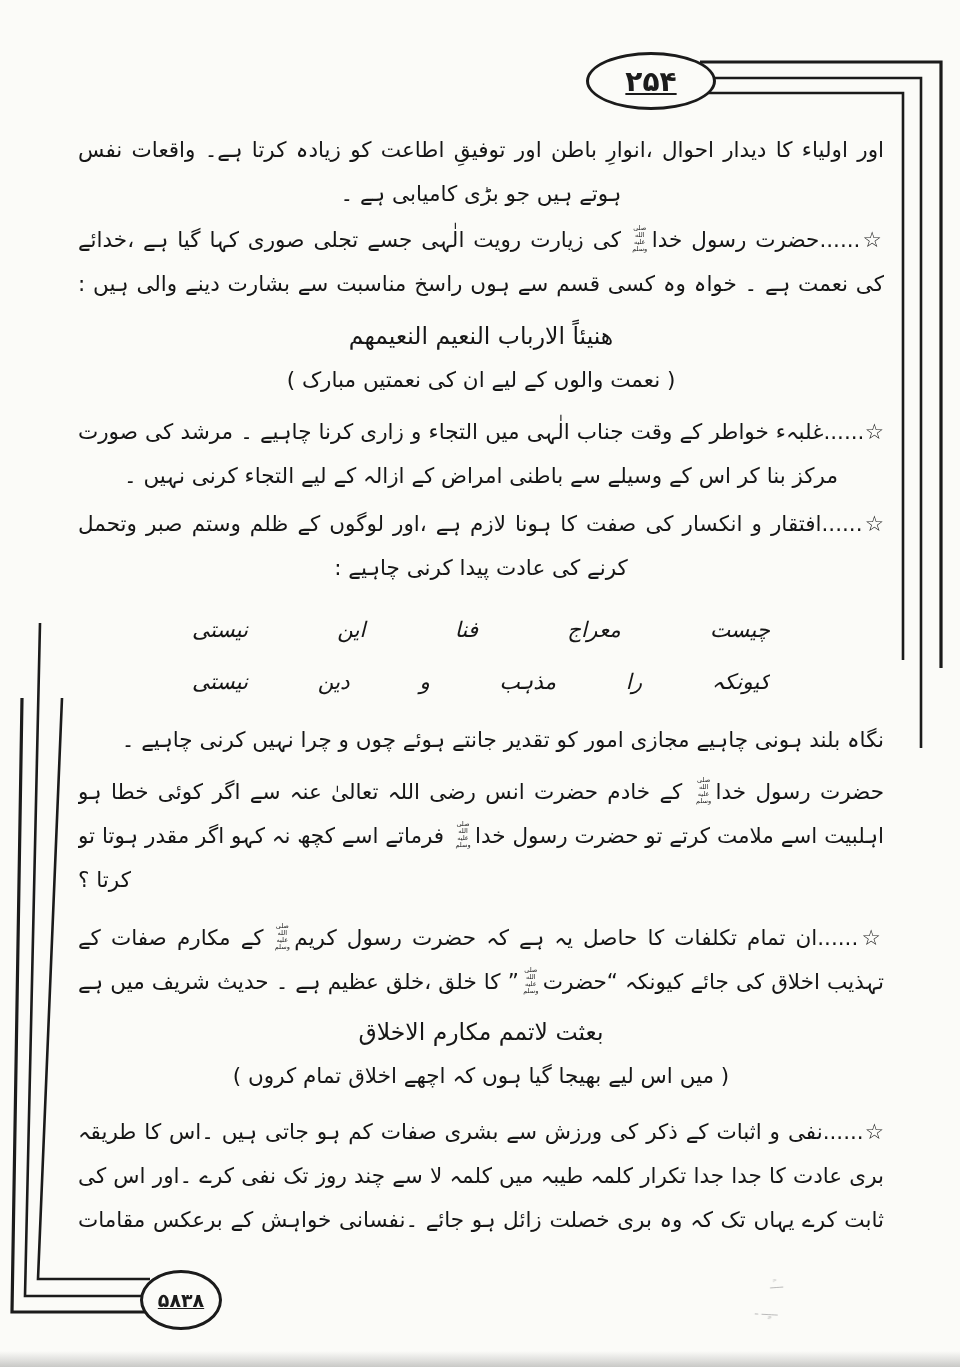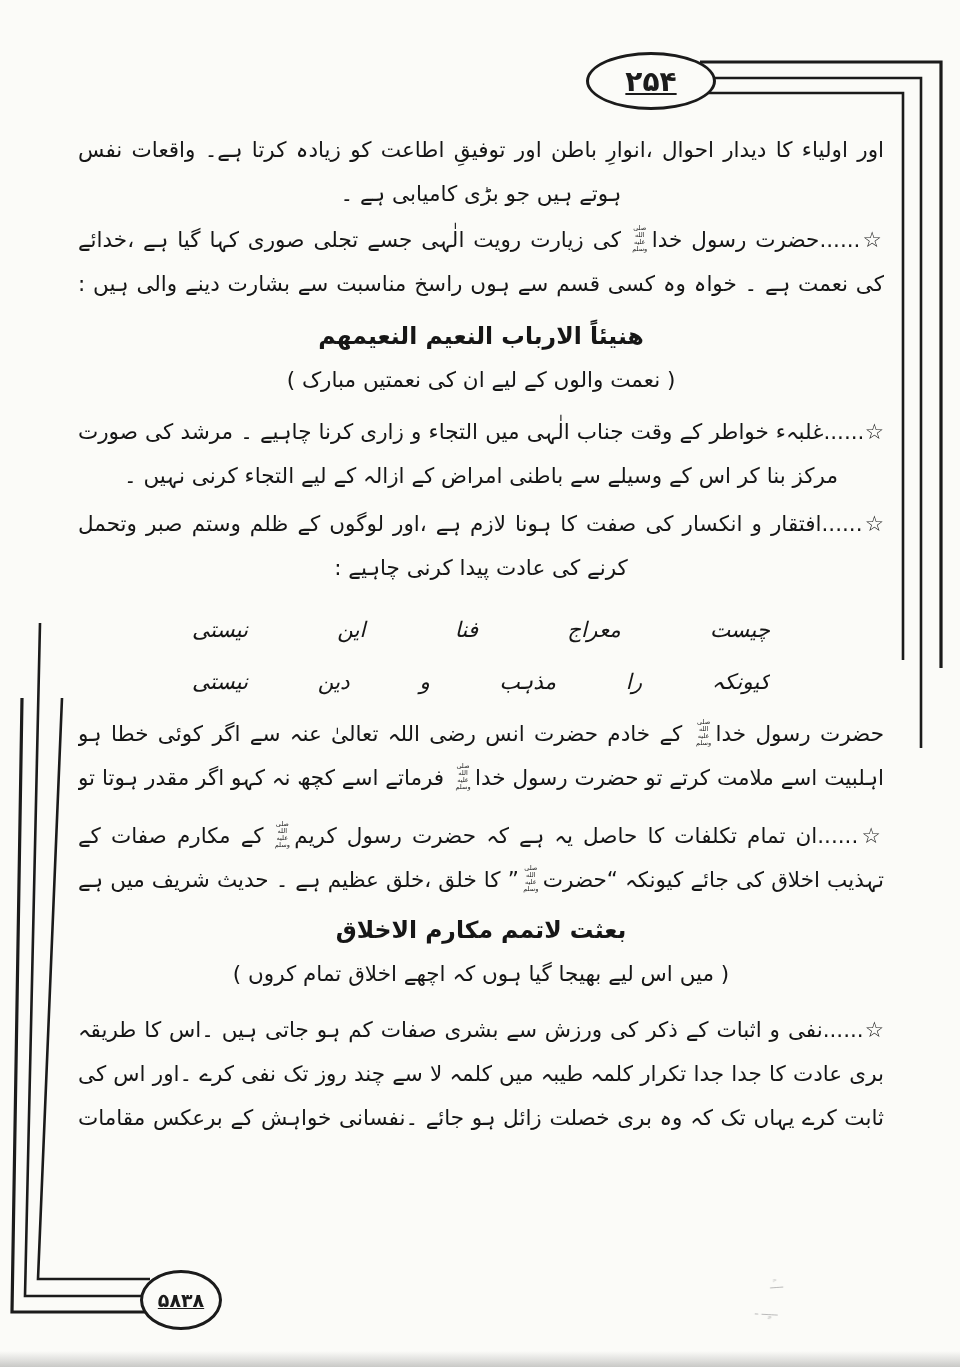--- a/index.html
+++ b/index.html
@@ -22,21 +22,21 @@
   
   .text-block{
     position:absolute;top:128px;left:78px;width:806px;
     direction:rtl;font-size:21.5px;
   }
   .line{height:44px;line-height:44px;max-height:44px;overflow:hidden;}
   .justify{text-align:justify;text-align-last:justify;}
   .center{text-align:center;}
   .left{text-align:left;}
   .right{text-align:right;}
-  .heading{text-align:center;font-weight:bold;font-size:23.5px;letter-spacing:1px;}
+  .heading{text-align:center;font-weight:normal;font-size:23.5px;letter-spacing:1px;}
   .couplet{display:flex;justify-content:space-between;width:578px;margin-left:auto;margin-right:auto;}
   .couplet span{display:inline-block;font-style:italic;}
   .saw{
     display:inline-block;width:20px;font-size:6.5px;line-height:1.1;
     vertical-align:-4px;text-align:center;white-space:normal;
     text-align-last:center;margin:0 2px;color:#222;
   }
   
   .scan-edge{
     position:absolute;left:0;right:0;bottom:0;height:16px;
@@ -88,22 +88,24 @@
         <span>نیستی</span>
       </div>
       <div class="line couplet" style="margin-top: 8px;">
         <span>کیونکہ</span>
         <span>را</span>
         <span>مذہب</span>
         <span>و</span>
         <span>دین</span>
         <span>نیستی</span>
       </div>
+      <div class="line right" style="margin-top: 14px;"><span>نگاہ بلند ہونی چاہیے مجازی امور کو تقدیر جانتے ہوئے چوں و چرا نہیں کرنی چاہیے ۔</span></div>
       <div class="line justify" style="margin-top: 8px;"><span>حضرت رسول خدا</span><span class="saw">صلى الله عليه وسلم</span><span> کے خادم حضرت انس رضی اللہ تعالیٰ عنہ سے اگر کوئی خطا ہو جاتی اور</span></div>
       <div class="line justify"><span>اہلبیت اسے ملامت کرتے تو حضرت رسول خدا</span><span class="saw">صلى الله عليه وسلم</span><span> فرماتے اسے کچھ نہ کہو اگر مقدر ہوتا تو کیا وہ ایسا</span></div>
+      <div class="line left"><span>کرتا ؟</span></div>
       <div class="line justify" style="margin-top: 14px;"><span>☆......ان تمام تکلفات کا حاصل یہ ہے کہ حضرت رسول کریم</span><span class="saw">صلى الله عليه وسلم</span><span> کے مکارم صفات کے مطابق</span></div>
       <div class="line justify"><span>تہذیب اخلاق کی جائے کیونکہ “حضرت</span><span class="saw">صلى الله عليه وسلم</span><span>” کا خلق ،خلق عظیم ہے ۔ حدیث شریف میں ہے ۔</span></div>
       <div class="line heading" style="margin-top: 6px;"><span>بعثت لاتمم مكارم الاخلاق</span></div>
       <div class="line center"><span>( میں اس لیے بھیجا گیا ہوں کہ اچھے اخلاق تمام کروں )</span></div>
       <div class="line justify" style="margin-top: 12px;"><span>☆......نفی و اثبات کے ذکر کی ورزش سے بشری صفات کم ہو جاتی ہیں ۔اس کا طریقہ یہ ہے کہ ہر</span></div>
       <div class="line justify"><span>بری عادت کا جدا جدا تکرار کلمہ طیبہ میں کلمہ لا سے چند روز تک نفی کرے ۔اور اس کی جگہ خدا کی محبت</span></div>
       <div class="line justify"><span>ثابت کرے یہاں تک کہ وہ بری خصلت زائل ہو جائے ۔نفسانی خواہش کے برعکس مقامات سلوک</span></div>
     </div>
 
   <div class="smudge smudge-1">ـــًـ</div>

